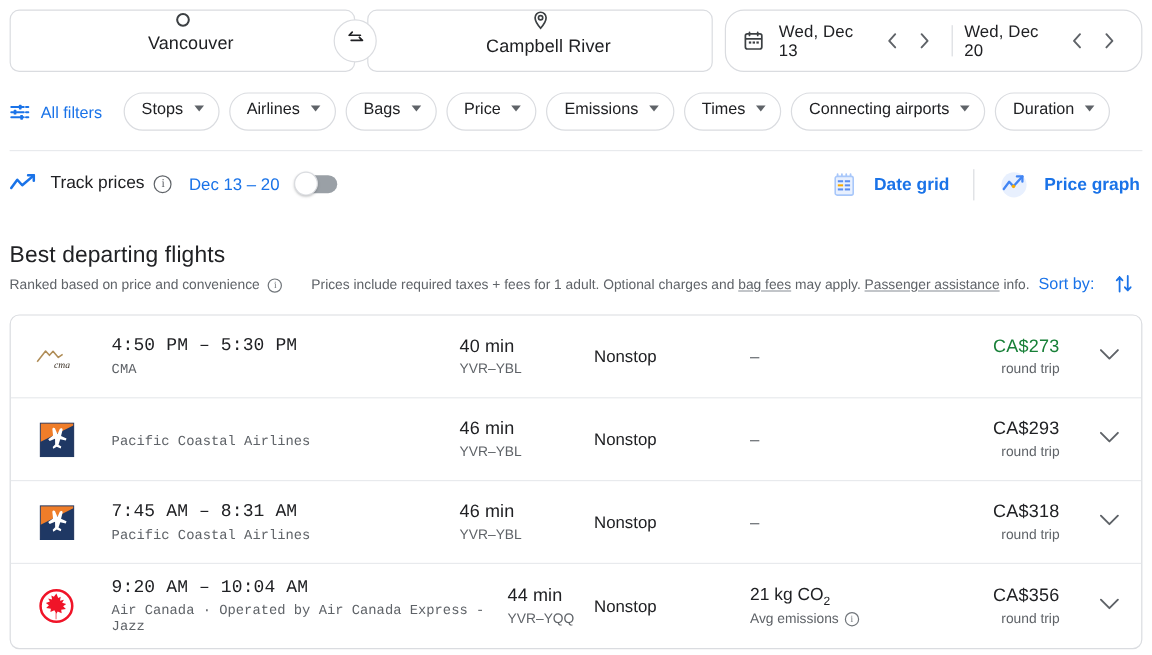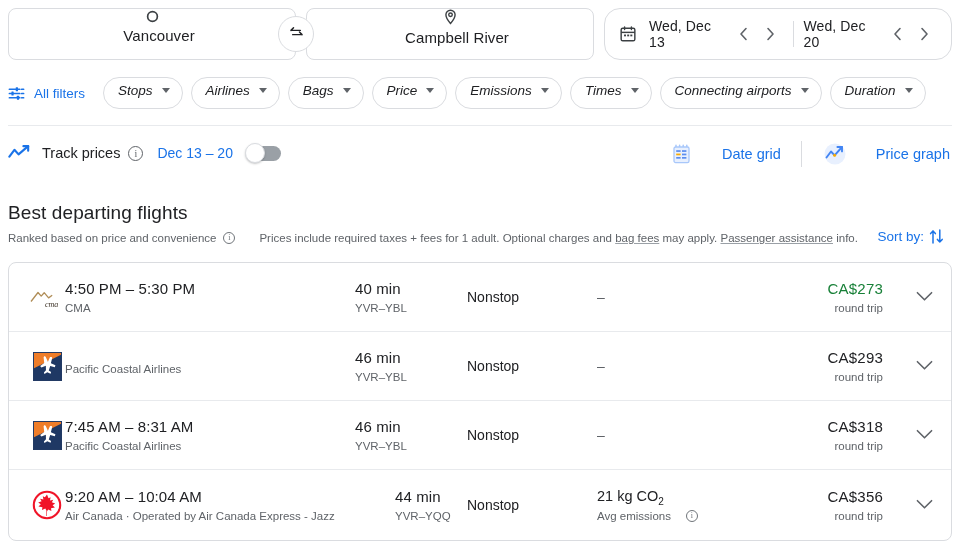--- a/index.html
+++ b/index.html
@@ -40,21 +40,21 @@
     color: #5f6368; font-size: 15px; border-radius: 50%;
   }
   .vdiv { width: 1px; height: 26px; background: #dadce0; margin: 0 10px; }
 
   
   .chiprow { position: absolute; left: 8px; top: 76px; height: 34px; display: flex; align-items: center; }
   .allfilters { display: flex; align-items: center; gap: 9px; color: #1a73e8; font-size: 13.5px; font-weight: 500; margin-right: 18px; }
   .chip {
     height: 32px; border: 1px solid #dadce0; border-radius: 16px; background: #fff;
     display: flex; align-items: center; padding: 0 12px 5px 14px; margin-right: 8px;
-    font-size: 13.5px; color: #202124; white-space: nowrap; font-style: italic;
+    font-size: 13.5px; color: #202124; white-space: nowrap;
   }
   .caret { width: 0; height: 0; border-left: 4px solid transparent; border-right: 4px solid transparent;
            border-top: 5px solid #5f6368; margin-left: 9px; }
 
   
   .hr { position: absolute; left: 8px; right: 8px; height: 1px; background: #e8eaed; }
 
   
   .trackrow { position: absolute; left: 8px; top: 136px; height: 34px; display: flex; align-items: center; }
   .track-label { font-size: 14.5px; font-weight: 500; color: #202124; margin-left: 12px; }
@@ -63,46 +63,46 @@
     color: #5f6368; font-size: 10px; line-height: 13px; text-align: center;
     font-family: "Liberation Serif", serif; margin-left: 8px;
   }
   .track-dates { color: #1a73e8; font-size: 14px; font-weight: 500; margin-left: 14px; }
   .toggle { width: 34px; height: 15px; border-radius: 8px; background: #9aa0a6; margin-left: 14px; position: relative; }
   .toggle .knob {
     position: absolute; left: -2px; top: -3px; width: 20px; height: 20px; border-radius: 50%;
     background: #fff; border: 1px solid #dadce0; box-shadow: 0 1px 2px rgba(60,64,67,.3);
   }
   .viewbtns { position: absolute; right: 10px; top: 136px; height: 36px; display: flex; align-items: center; }
-  .viewbtn { display: flex; align-items: center; gap: 28px; color: #1a73e8; font-size: 14.5px; font-weight: 400; }
+  .viewbtn { display: flex; align-items: center; gap: 12px; color: #1a73e8; font-size: 14.5px; font-weight: 700; }
   .vbdiv { width: 1px; height: 26px; background: #dadce0; margin: 0 20px; }
 
   
   .sec-title { position: absolute; left: 8px; top: 202px; font-size: 19px; font-weight: 500; color: #202124; letter-spacing: .1px; }
   .sec-sub { position: absolute; left: 8px; top: 230px; height: 16px; display: flex; align-items: center; font-size: 11.5px; color: #5f6368; }
   .sec-sub .grp2 { margin-left: 24px; }
   .sec-sub u { text-decoration: underline; text-decoration-color: #9aa0a6; }
-  .sortby { position: absolute; right: 16px; top: 228px; display: flex; align-items: center; gap: 5px; color: #1a73e8; font-size: 13.5px; font-weight: 500; }
+  .sortby { position: absolute; right: 16px; top: 228px; display: flex; align-items: center; gap: 17px; color: #1a73e8; font-size: 13.5px; font-weight: 500; }
 
   
   .card {
     position: absolute; left: 8px; top: 262px; width: 944px;
     border: 1px solid #dadce0; border-radius: 8px; background: #fff; overflow: hidden;
   }
   .row { height: 69px; display: flex; align-items: center; border-bottom: 1px solid #e8eaed; padding: 0 16px 0 20px; position: relative; }
   .row:last-child { border-bottom: none; height: 70px; }
   .logo { width: 36px; height: 36px; display: flex; align-items: center; justify-content: center; flex: 0 0 36px; }
-  .c-time { width: 290px; }
+  .c-time { margin-left: 28px; width: 290px; font-family: Liberation Mono, monospace; }
   .t-main { font-size: 15px; color: #202124; letter-spacing: .1px; }
   .t-sub { font-size: 11.5px; color: #5f6368; margin-top: 5px; }
   .c-dur { width: 112px; }
   .c-stops { width: 130px; font-size: 14px; color: #202124; }
   .c-emis { width: 170px; }
   .e-main { font-size: 14.5px; color: #202124; }
-  .e-sub { font-size: 11.5px; color: #5f6368; margin-top: 4px; display: flex; align-items: flex-start; gap: 15px; }
+  .e-sub { font-size: 11.5px; color: #5f6368; margin-top: 4px; display: flex; align-items: flex-start; gap: 5px; }
   .dash { font-size: 14px; color: #5f6368; }
   .c-price { flex: 1; text-align: right; padding-right: 30px; }
   .p-main { font-size: 15px; font-weight: 500; letter-spacing: .2px; }
   .p-main.green { color: #188038; }
   .p-sub { font-size: 11.5px; color: #5f6368; margin-top: 5px; }
   .expand { width: 22px; display: flex; align-items: center; justify-content: center; color: #5f6368; }
   .info-sm { width: 12px; height: 12px; border: 1.1px solid #70757a; border-radius: 50%; font-size: 8px;
              line-height: 10px; text-align: center; color: #70757a; font-family: "Liberation Serif", serif; display:inline-block;}
 </style>
 </head>

